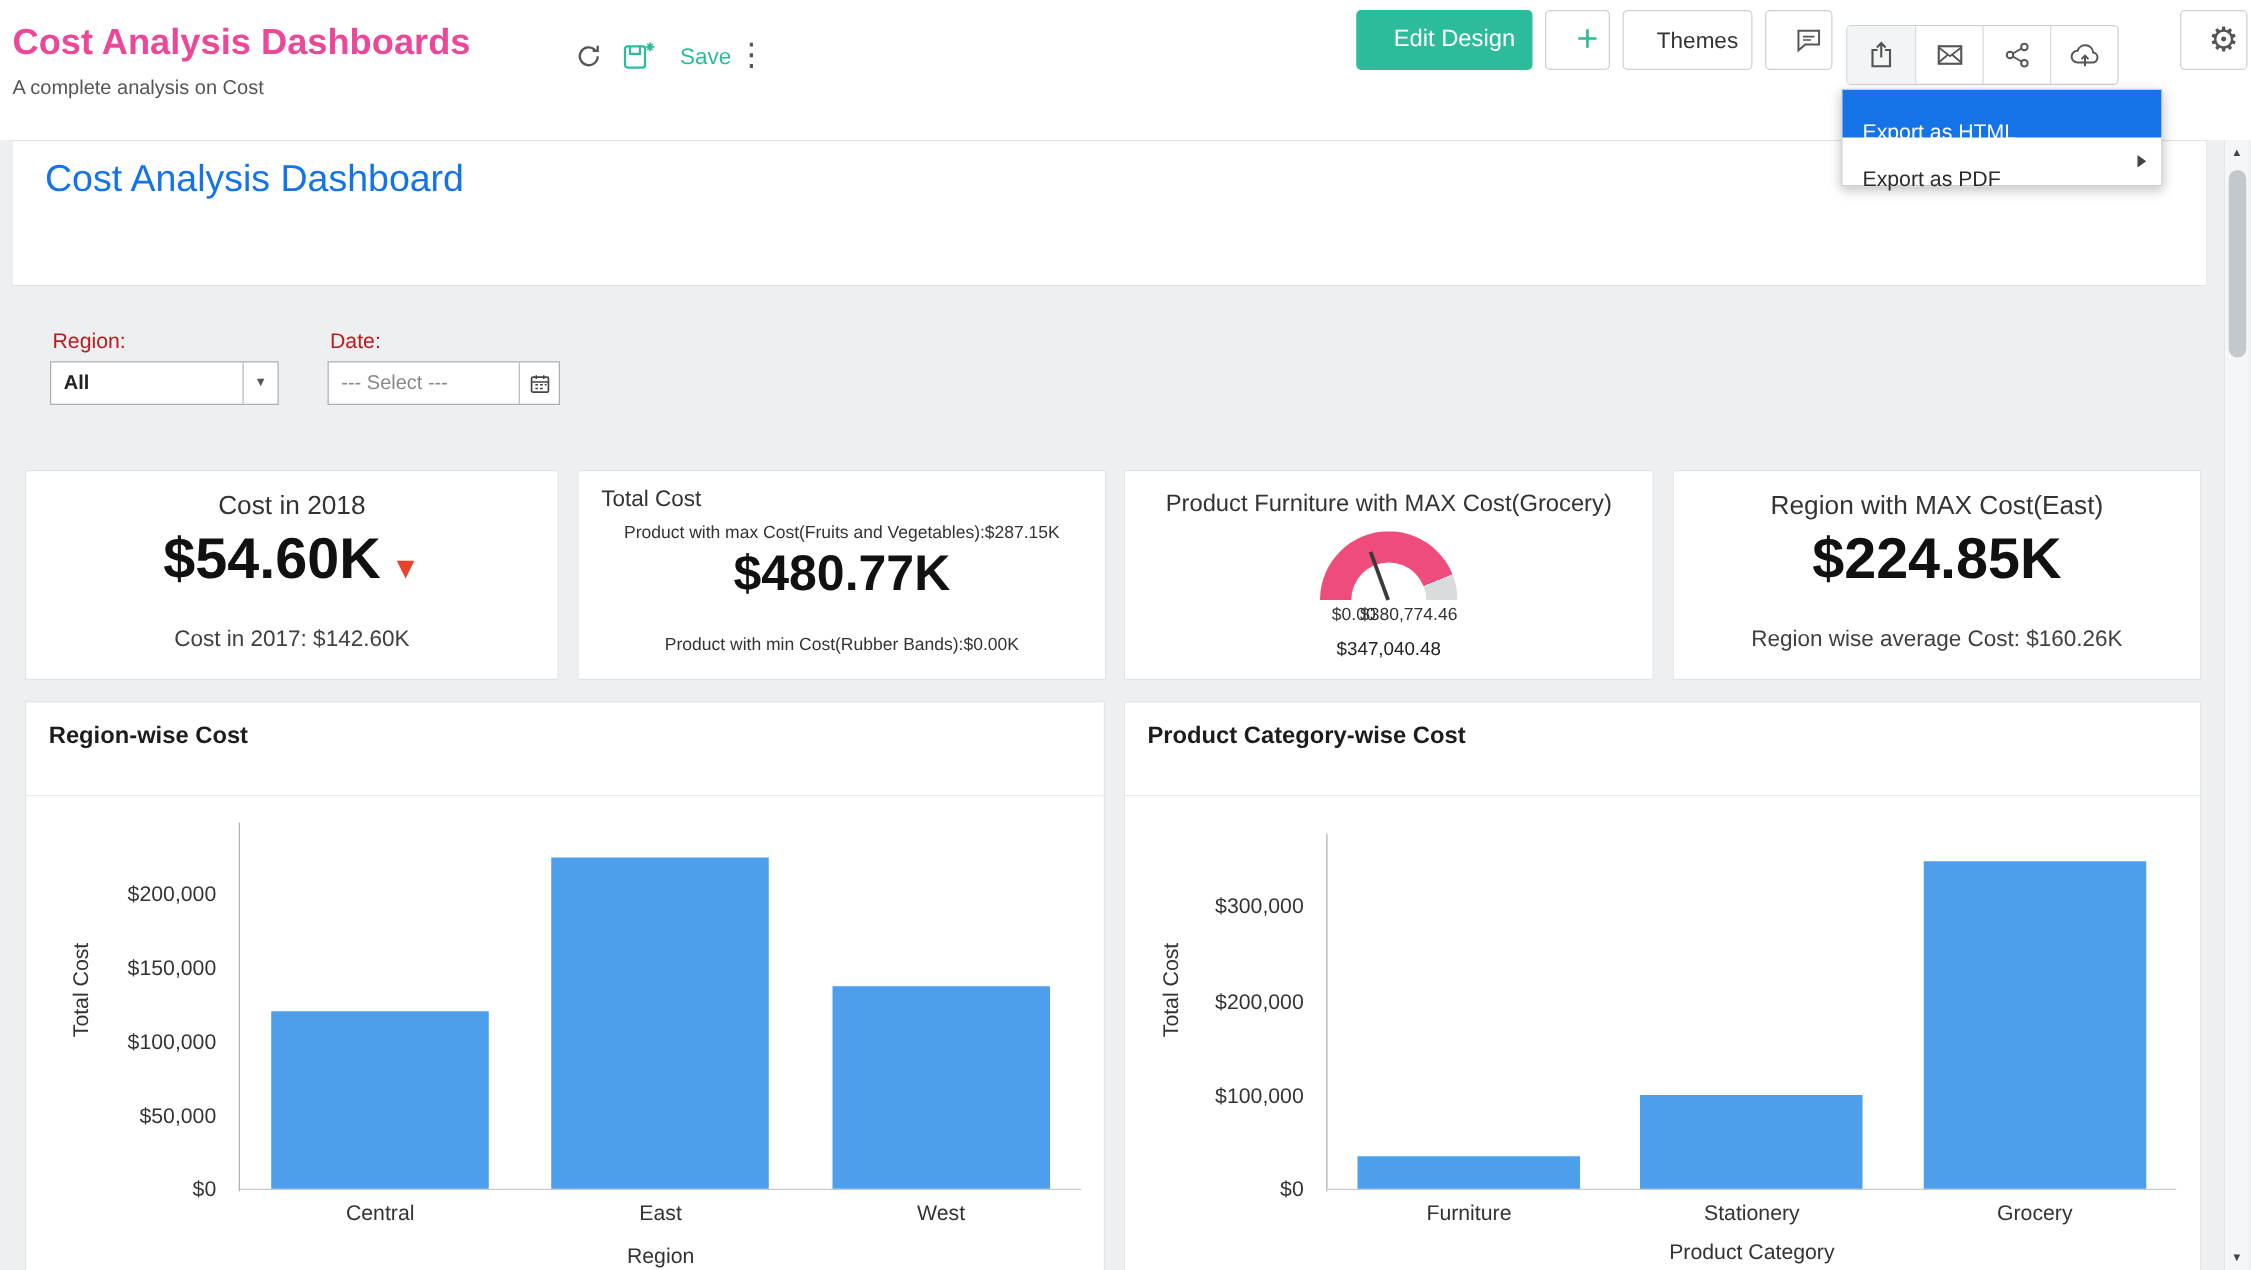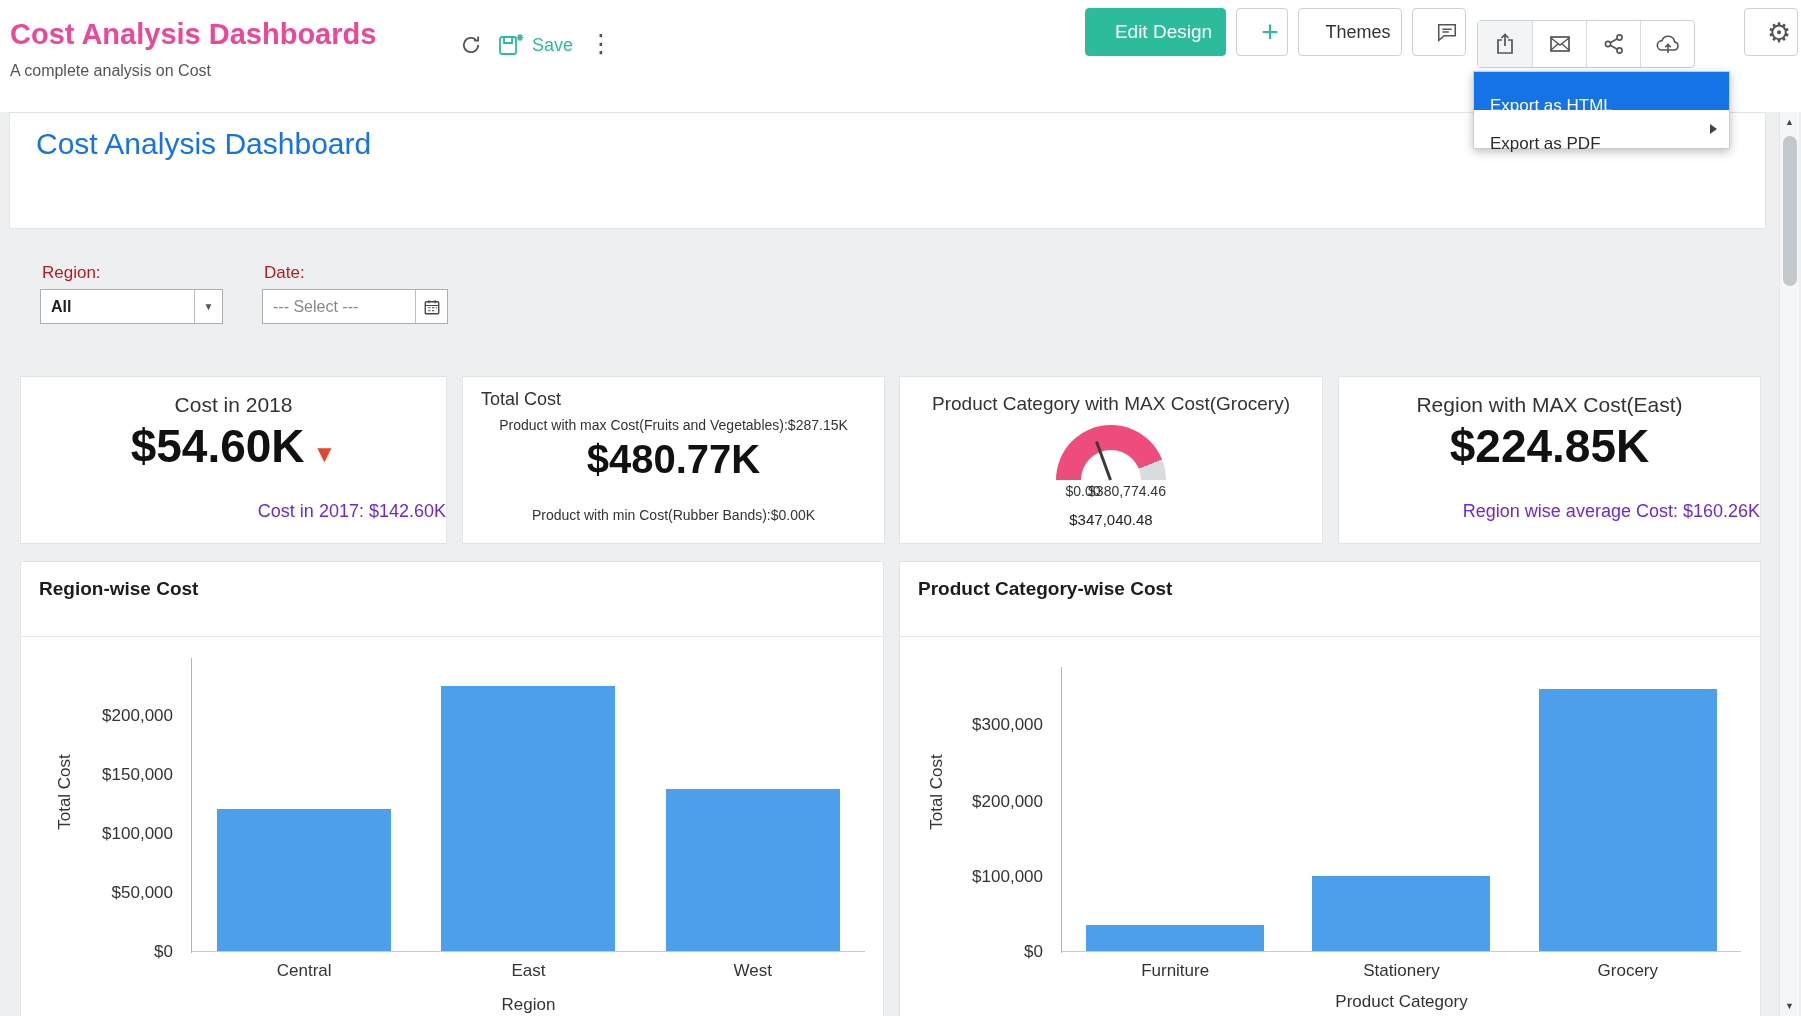--- a/index.html
+++ b/index.html
@@ -6,21 +6,21 @@
   body { font-family:"Liberation Sans", sans-serif; background:#fff; }
   #app { position:relative; width:1801px; height:1016px; overflow:hidden; background:#fff; }
 
   
   .header { position:absolute; left:0; top:0; width:1801px; height:112px; background:#fff; z-index:20; }
   .app-title { position:absolute; left:10px; top:18px; font-size:29px; font-weight:700; color:#ec4899; }
   .app-subtitle { position:absolute; left:10px; top:62px; font-size:16px; color:#555; }
   .iconbtn { position:absolute; display:flex; align-items:center; justify-content:center; cursor:pointer; background:#fff; }
   .refresh-btn { left:452px; top:26px; width:38px; height:38px; }
   .save-btn { left:498px; top:26px; height:38px; }
-  .save-label { color:#2BBD9B; font-size:18px; margin-left:8px; }
+  .save-label { color:#2BBD9B; font-size:18px; margin-left:20px; }
   .kebab-btn { left:588px; top:24px; width:26px; height:38px; font-size:25px; color:#555; }
   .btn { position:absolute; top:8px; height:48px; display:flex; align-items:center; justify-content:center; border-radius:4px; cursor:pointer; font-size:18px;padding-left:16px; }
   .btn-primary { left:1085px; width:141px; background:#2CBC9B; color:#fff; font-size:19px; border:1px solid #2CBC9B; }
   .btn-plus { left:1236px; width:52px; background:#fff; border:1px solid #CBD1D6; color:#2BBD9B; font-size:30px; font-weight:400; }
   .btn-themes { left:1298px; width:104px; background:#fff; border:1px solid #CBD1D6; color:#333; }
   .btn-comment { left:1412px; width:54px; background:#fff; border:1px solid #CBD1D6; }
   .icon-group { position:absolute; left:1477px; top:20px; height:48px; display:flex; border:1px solid #CBD1D6; border-radius:4px; background:#fff; }
   .icon-group .gbtn { width:54px; height:46px; display:flex; align-items:center; justify-content:center; cursor:pointer; }
   .icon-group .gbtn + .gbtn { border-left:1px solid #D8DCDF; }
   .gbtn.active { background:#F2F4F5; }
@@ -57,21 +57,21 @@
   .kpi1 { left:20px; width:427px; }
   .kpi2 { left:462px; width:423px; }
   .kpi3 { left:899px; width:424px; }
   .kpi4 { left:1338px; width:423px; }
   .kpi-title { position:absolute; left:0; top:16px; width:100%; text-align:center; font-size:21px; color:#333; }
   .kpi-title-sm { position:absolute; left:0; top:16px; width:100%; text-align:center; font-size:19px; color:#333; }
   .kpi-title-left { position:absolute; left:18px; top:12px; font-size:18px; color:#333; }
   .kpi-value-row { position:absolute; left:0; top:42px; width:100%; text-align:center; }
   .kpi-value { font-size:46px; font-weight:700; color:#111; }
   .trend-down { color:#E8432C; font-size:24px; margin-left:8px; }
-  .kpi-footer { position:absolute; left:0; top:124px; width:100%; text-align:right; font-size:18px; color:#6d28d9; }
+  .kpi-footer { position:absolute; left:0; top:124px; width:100%; text-align:center; font-size:18px; color:#404040; }
   .kpi-note1 { position:absolute; left:0; top:40px; width:100%; text-align:center; font-size:14px; color:#333; }
   .kpi-value2 { position:absolute; left:0; top:60px; width:100%; text-align:center; font-size:40px; font-weight:700; color:#111; }
   .kpi-note2 { position:absolute; left:0; top:130px; width:100%; text-align:center; font-size:14px; color:#333; }
 
   
   .gauge-wrap { position:absolute; left:50%; transform:translateX(-50%); top:48px; width:110px; height:100px; }
   .gauge-clip { position:absolute; left:0; top:0; width:110px; height:55px; overflow:hidden; }
   .gauge-disc { position:absolute; left:0; top:0; width:110px; height:110px; border-radius:50%; }
   .gauge-hole { position:absolute; left:25px; top:25px; width:60px; height:60px; border-radius:50%; background:#fff; }
   .gauge-needle { position:absolute; left:53px; top:14px; width:3px; height:41px; background:#3a3a3a; transform-origin:50% 100%; transform:rotate(-20deg); z-index:3; }
@@ -231,21 +231,21 @@
   </div>
 
   <div class="panel kpi kpi2">
     <div class="kpi-title-left">Total Cost</div>
     <div class="kpi-note1">Product with max Cost(Fruits and Vegetables):$287.15K</div>
     <div class="kpi-value2">$480.77K</div>
     <div class="kpi-note2">Product with min Cost(Rubber Bands):$0.00K</div>
   </div>
 
   <div class="panel kpi kpi3">
-    <div class="kpi-title-sm">Product Category with MAX Cost(Grocery)</div>
+    <div class="kpi-title-sm">Product Furniture with MAX Cost(Grocery)</div>
     <div class="gauge-wrap">
       <div class="gauge-clip">
         <div class="gauge-disc" style="background: conic-gradient(from 270deg, rgb(238, 76, 124) 0deg, rgb(238, 76, 124) 158deg, rgb(217, 220, 223) 158deg, rgb(217, 220, 223) 180deg, transparent 180deg, transparent 360deg);"></div>
         <div class="gauge-hole"></div>
       </div>
       <div class="gauge-needle"></div>
       <div class="gauge-value">$347,040.48</div>
       <div class="gauge-min">$0.00</div>
       <div class="gauge-max">$380,774.46</div>
     </div>

